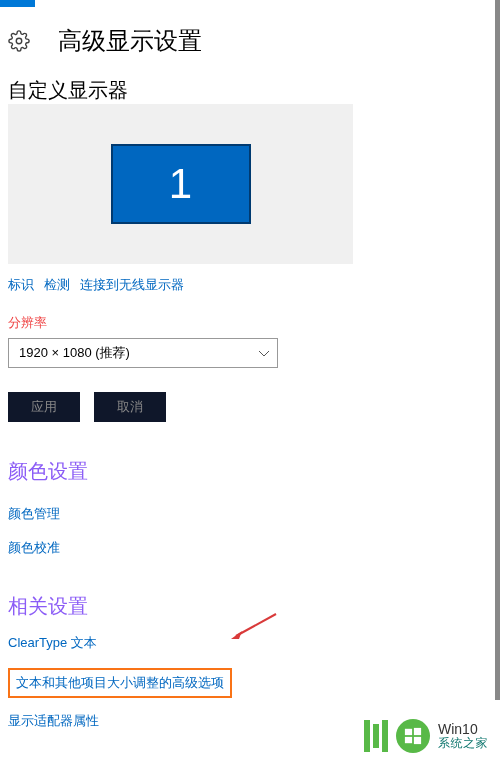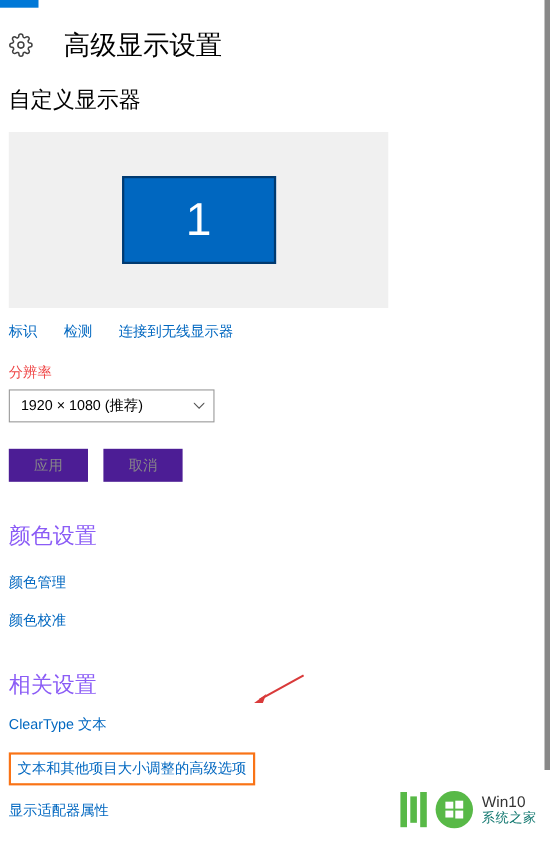--- a/index.html
+++ b/index.html
@@ -45,21 +45,20 @@
     }
     .page-title {
       font-size: 24px;
       font-weight: normal;
       color: #000;
     }
     .section-title {
       font-size: 20px;
       font-weight: normal;
       color: #000;
-      margin-bottom: 16px;
     }
     .section-title-sm {
       font-size: 20px;
       font-weight: normal;
       color: #8b5cf6;
       margin-bottom: 14px;
     }
     .display-preview {
       width: 345px;
       height: 160px;
@@ -78,52 +77,52 @@
       align-items: center;
       justify-content: center;
     }
     .monitor-number {
       color: #fff;
       font-size: 42px;
       font-weight: 300;
     }
     .link-row {
       display: flex;
-      gap: 24px;
+      gap: 10px;
       margin-bottom: 20px;
     }
     .link {
       color: #0067c0;
       font-size: 13px;
       cursor: pointer;
     }
     .field-label {
       font-size: 13px;
       color: #ef4444;
       margin-bottom: 6px;
     }
     .select-box {
-      width: 187px;
+      width: 270px;
       height: 30px;
       border: 1px solid #999;
       background: #fff;
       display: flex;
       align-items: center;
       justify-content: space-between;
       padding: 0 8px 0 10px;
       cursor: pointer;
       margin-bottom: 24px;
     }
     .select-text { font-size: 13px; color: #000; }
     .chevron { color: #555; font-size: 10px; }
     .button-row { display: flex; gap: 14px; margin-bottom: 36px; }
     .btn {
       width: 72px;
       height: 30px;
-      background: #4c1d95;
+      background: #0f172a;
       border: none;
       color: #888;
       font-size: 13px;
       display: flex;
       align-items: center;
       justify-content: center;
     }
     .color-section { margin-bottom: 36px; }
     .color-title { margin-bottom: 20px; }
     .vlink {

